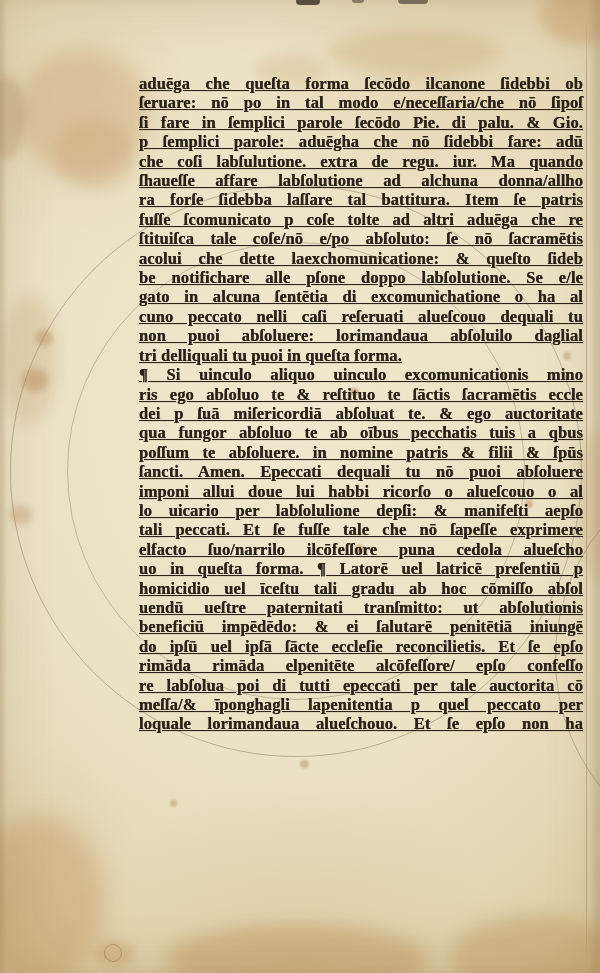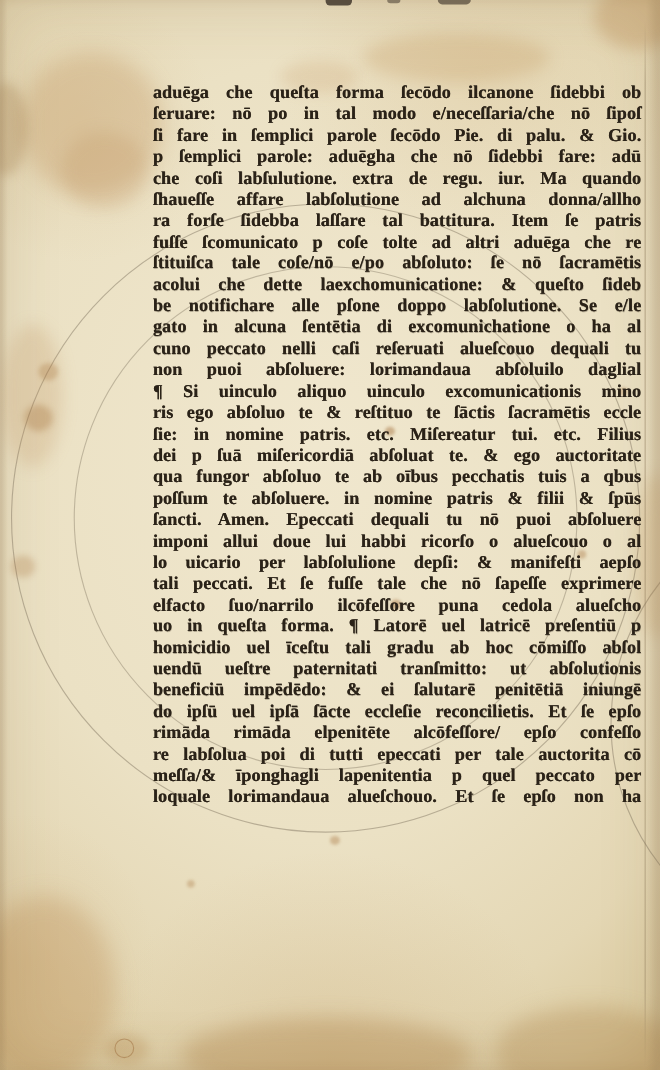--- a/index.html
+++ b/index.html
@@ -24,20 +24,21 @@
     font-size:16.5px; font-weight:700;
     letter-spacing:0.1px;
     text-shadow: 0 0 0.5px rgba(42,32,20,0.75), 0.3px 0.3px 0 rgba(42,32,20,0.30);
   }
   .line{
     height:19.42px; line-height:19.42px;
     white-space:nowrap;
     text-align:justify;
     -moz-text-align-last:justify;
     text-align-last:justify;
+    text-decoration:underline;
   }
   .line.endpara{ text-align-last:left; -moz-text-align-last:left; }
   
   .circle{
     position:absolute; border-radius:50%;
     border:1px solid rgba(111,99,80,0.42);
   }
   .circle.cL-outer{ left:10px;  top:185px; width:570px; height:570px; }
   .circle.cL-inner{ left:67px;  top:242px; width:456px; height:456px; border-color:rgba(111,99,80,0.36); }
   .circle.cR{      left:555px; top:450px; width:414px; height:414px; }
@@ -134,23 +135,23 @@
     <div class="line">che coſi labſulutione. extra de regu. iur. Ma quando</div>
     <div class="line">ſhaueſſe affare labſolutione ad alchuna donna/allho</div>
     <div class="line">ra forſe ſidebba laſſare tal battitura. Item ſe patris</div>
     <div class="line">fuſſe ſcomunicato p coſe tolte ad altri aduēga che re</div>
     <div class="line">ſtituiſca tale coſe/nō e/po abſoluto: ſe nō ſacramētis</div>
     <div class="line">acolui che dette laexchomunicatione: &amp; queſto ſideb</div>
     <div class="line">be notifichare alle pſone doppo labſolutione. Se e/le</div>
     <div class="line">gato in alcuna ſentētia di excomunichatione o ha al</div>
     <div class="line">cuno peccato nelli caſi reſeruati alueſcouo dequali tu</div>
     <div class="line">non puoi abſoluere: lorimandaua abſoluilo daglial</div>
+    <div class="line endpara">tri delliquali tu puoi in queſta forma.</div>
     <div class="line">¶ Si uinculo aliquo uinculo excomunicationis mino</div>
     <div class="line">ris ego abſoluo te &amp; reſtituo te ſāctis ſacramētis eccle</div>
-    <div class="line">ſie: in nomine patris. etc. Miſereatur tui. etc. Filius</div>
     <div class="line">dei p ſuā miſericordiā abſoluat te. &amp; ego auctoritate</div>
     <div class="line">qua fungor abſoluo te ab oībus pecchatis tuis a qbus</div>
     <div class="line">poſſum te abſoluere. in nomine patris &amp; filii &amp; ſpūs</div>
     <div class="line">ſancti. Amen. Epeccati dequali tu nō puoi abſoluere</div>
     <div class="line">imponi allui doue lui habbi ricorſo o alueſcouo o al</div>
     <div class="line">lo uicario per labſolulione depſi: &amp; manifeſti aepſo</div>
     <div class="line">tali peccati. Et ſe fuſſe tale che nō ſapeſſe exprimere</div>
     <div class="line">elfacto ſuo/narrilo ilcōfeſſore puna cedola alueſcho</div>
     <div class="line">uo in queſta forma. ¶ Latorē uel latricē preſentiū p</div>
     <div class="line">homicidio uel īceſtu tali gradu ab hoc cōmiſſo abſol</div>

